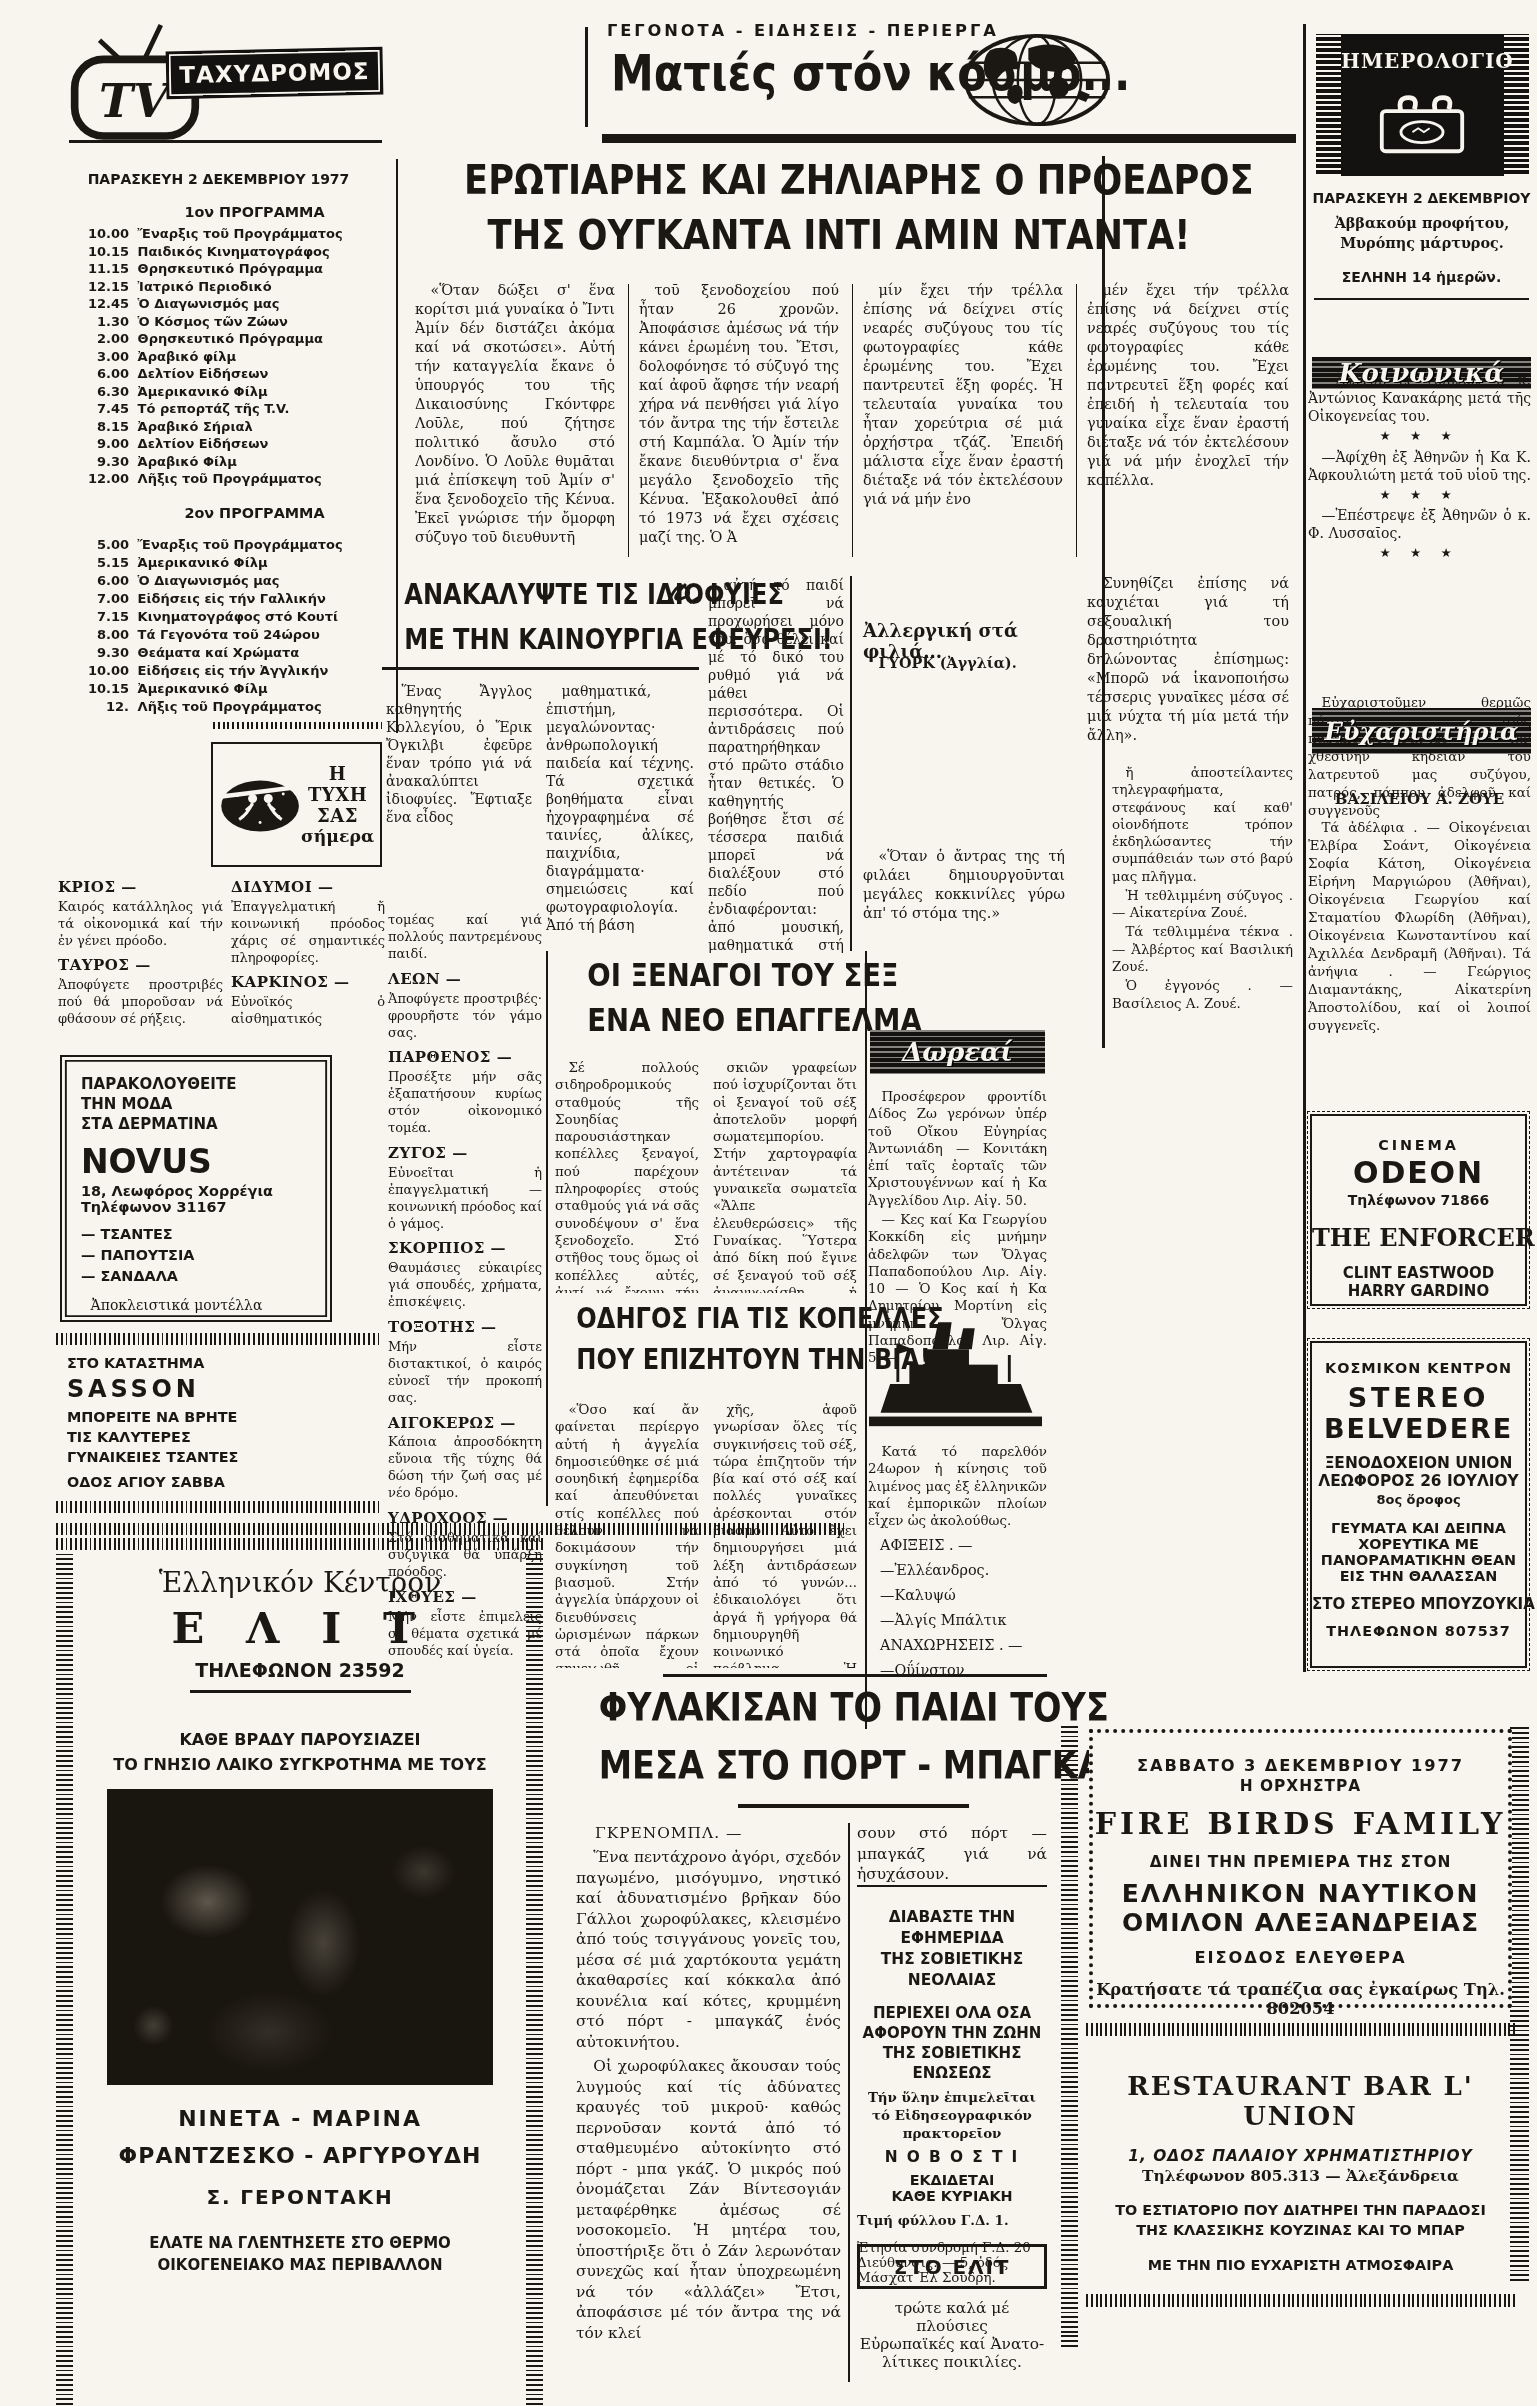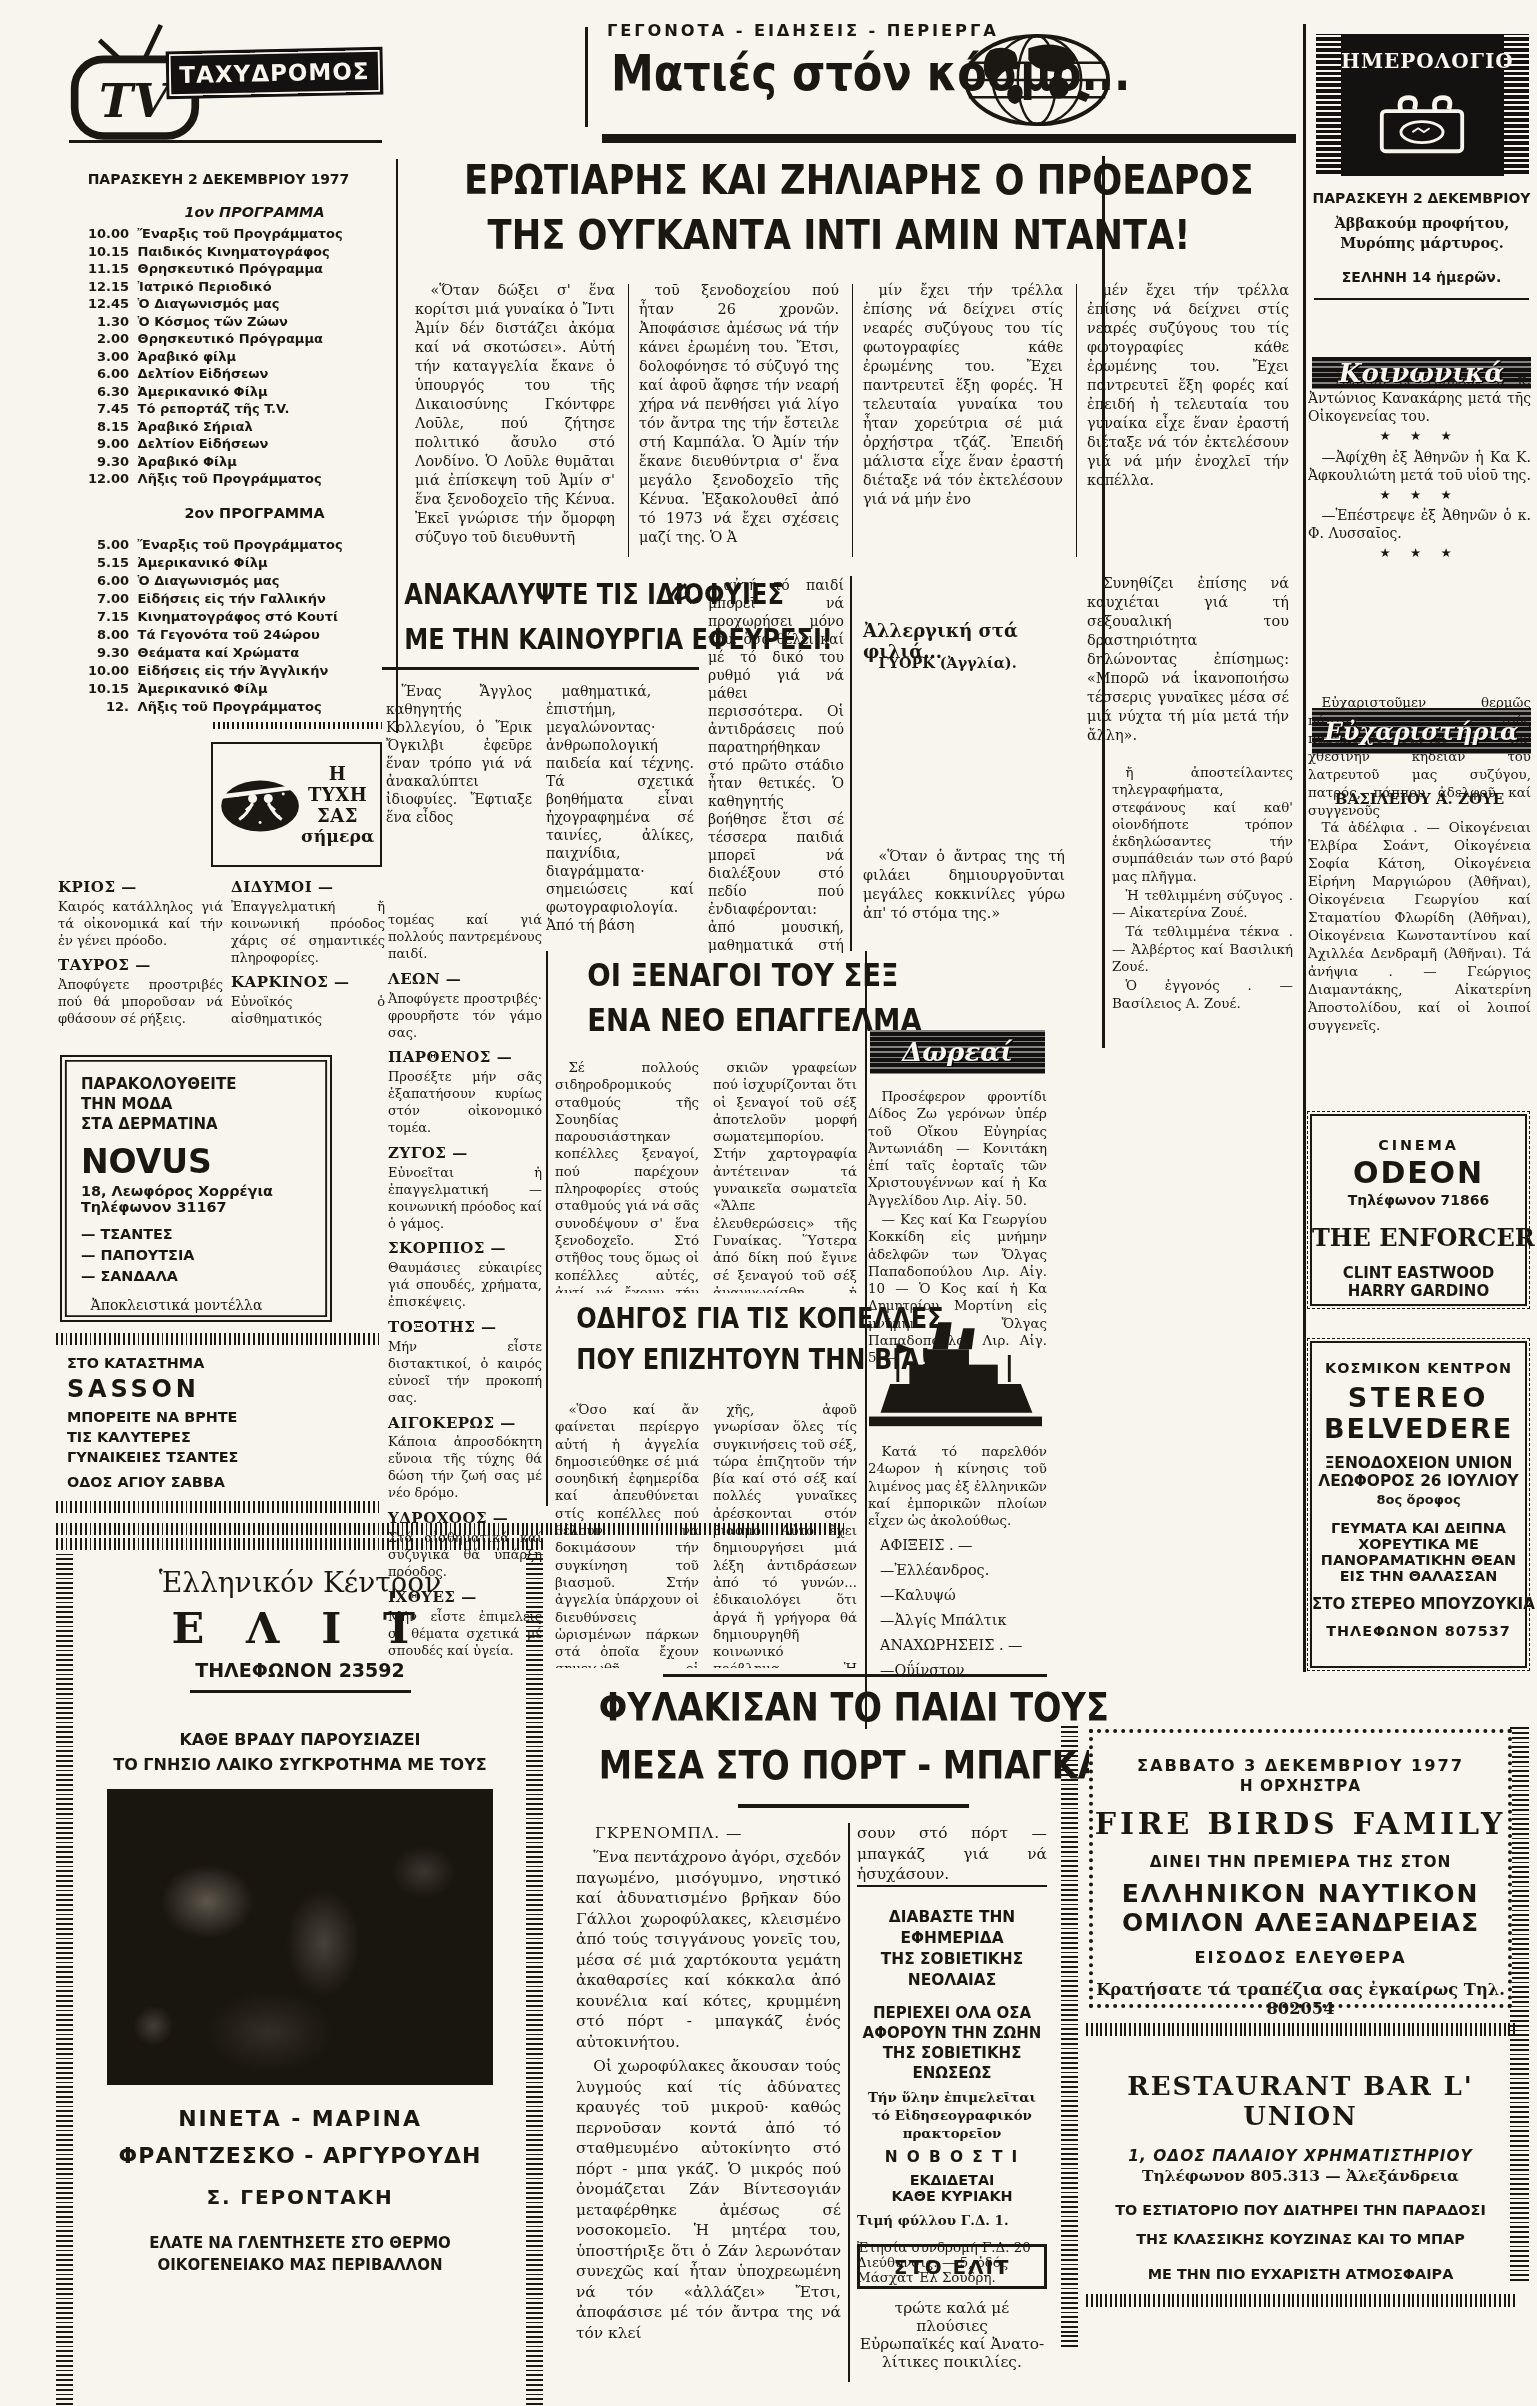--- a/index.html
+++ b/index.html
@@ -52,21 +52,21 @@
       <text x="70" y="102" text-anchor="middle" font-family="DejaVu Serif,serif" font-size="48" font-weight="bold" font-style="italic" fill="#1b1712">TV</text>
     </svg>
   </div>
   <div class="abs sans b" style="left:169px;top:52px;width:211px;height:42px;background:#141210;color:#f7f5ee;display:flex;align-items:center;justify-content:center;font-size:23px;letter-spacing:1px;box-shadow:inset 0 0 0 1.9px #f7f5ee,0 0 0 2.9px #141210;transform:rotate(-1.2deg);">
     <span>ΤΑΧΥΔΡΟΜΟΣ</span>
   </div>
   <div class="abs rule" style="left:69px;top:140px;width:313px;height:2.9px;"></div>
 
   <div class="abs sans b c" style="left:72px;top:171px;width:293px;font-size:14px;">ΠΑΡΑΣΚΕΥΗ 2 ΔΕΚΕΜΒΡΙΟΥ 1977</div>
 
-  <div class="abs ph" style="left:144px;top:204px;width:221px;font-style:italic;">1ον ΠΡΟΓΡΑΜΜΑ</div>
+  <div class="abs ph" style="left:144px;top:204px;width:221px;">1ον ΠΡΟΓΡΑΜΜΑ</div>
   <div class="abs" style="left:83px;top:225px;width:300px;">
 
       <div class="prow">
         <span class="ptime">10.00</span>
         <span>Ἔναρξις τοῦ Προγράμματος</span>
       </div>
 
       <div class="prow">
         <span class="ptime">10.15</span>
         <span>Παιδικός Κινηματογράφος</span>
@@ -604,19 +604,19 @@
     <div class="sans b" style="font-size:16.3px;margin-top:11.5px;letter-spacing:1.9px;">ΕΙΣΟΔΟΣ ΕΛΕΥΘΕΡΑ</div>
     <div class="serif b" style="font-size:16.3px;margin-top:13.4px;">Κρατήσατε τά τραπέζια σας ἐγκαίρως Τηλ. 802054</div>
   </div>
   <div class="abs barh" style="left:1086px;top:2023px;width:432px;height:12.5px;"></div>
 
   <div class="abs c" style="left:1089px;top:2056px;width:423px;">
     <div class="serif b" style="font-size:26px;letter-spacing:1.9px;margin-top:15.4px;">RESTAURANT BAR L' UNION</div>
     <div class="sans b" style="font-size:15.4px;margin-top:15.4px;letter-spacing:1px;font-style:italic;">1, ΟΔΟΣ ΠΑΛΑΙΟΥ ΧΡΗΜΑΤΙΣΤΗΡΙΟΥ</div>
     <div class="serif b" style="font-size:15.4px;margin-top:1.9px;">Τηλέφωνον 805.313 — Ἀλεξάνδρεια</div>
     <div class="sans b" style="font-size:14.4px;margin-top:17.3px;">ΤΟ ΕΣΤΙΑΤΟΡΙΟ ΠΟΥ ΔΙΑΤΗΡΕΙ ΤΗΝ ΠΑΡΑΔΟΣΙ</div>
-    <div class="sans b" style="font-size:14.4px;margin-top:13px;">ΤΗΣ ΚΛΑΣΣΙΚΗΣ ΚΟΥΖΙΝΑΣ ΚΑΙ ΤΟ ΜΠΑΡ</div>
+    <div class="sans b" style="font-size:14.4px;margin-top:4px;">ΤΗΣ ΚΛΑΣΣΙΚΗΣ ΚΟΥΖΙΝΑΣ ΚΑΙ ΤΟ ΜΠΑΡ</div>
     <div class="sans b" style="font-size:14.4px;margin-top:19px;">ΜΕ ΤΗΝ ΠΙΟ ΕΥΧΑΡΙΣΤΗ ΑΤΜΟΣΦΑΙΡΑ</div>
   </div>
   <div class="abs barh" style="left:1086px;top:2294px;width:432px;height:12.5px;"></div>
 
 </div>
 
 
 </body></html>

